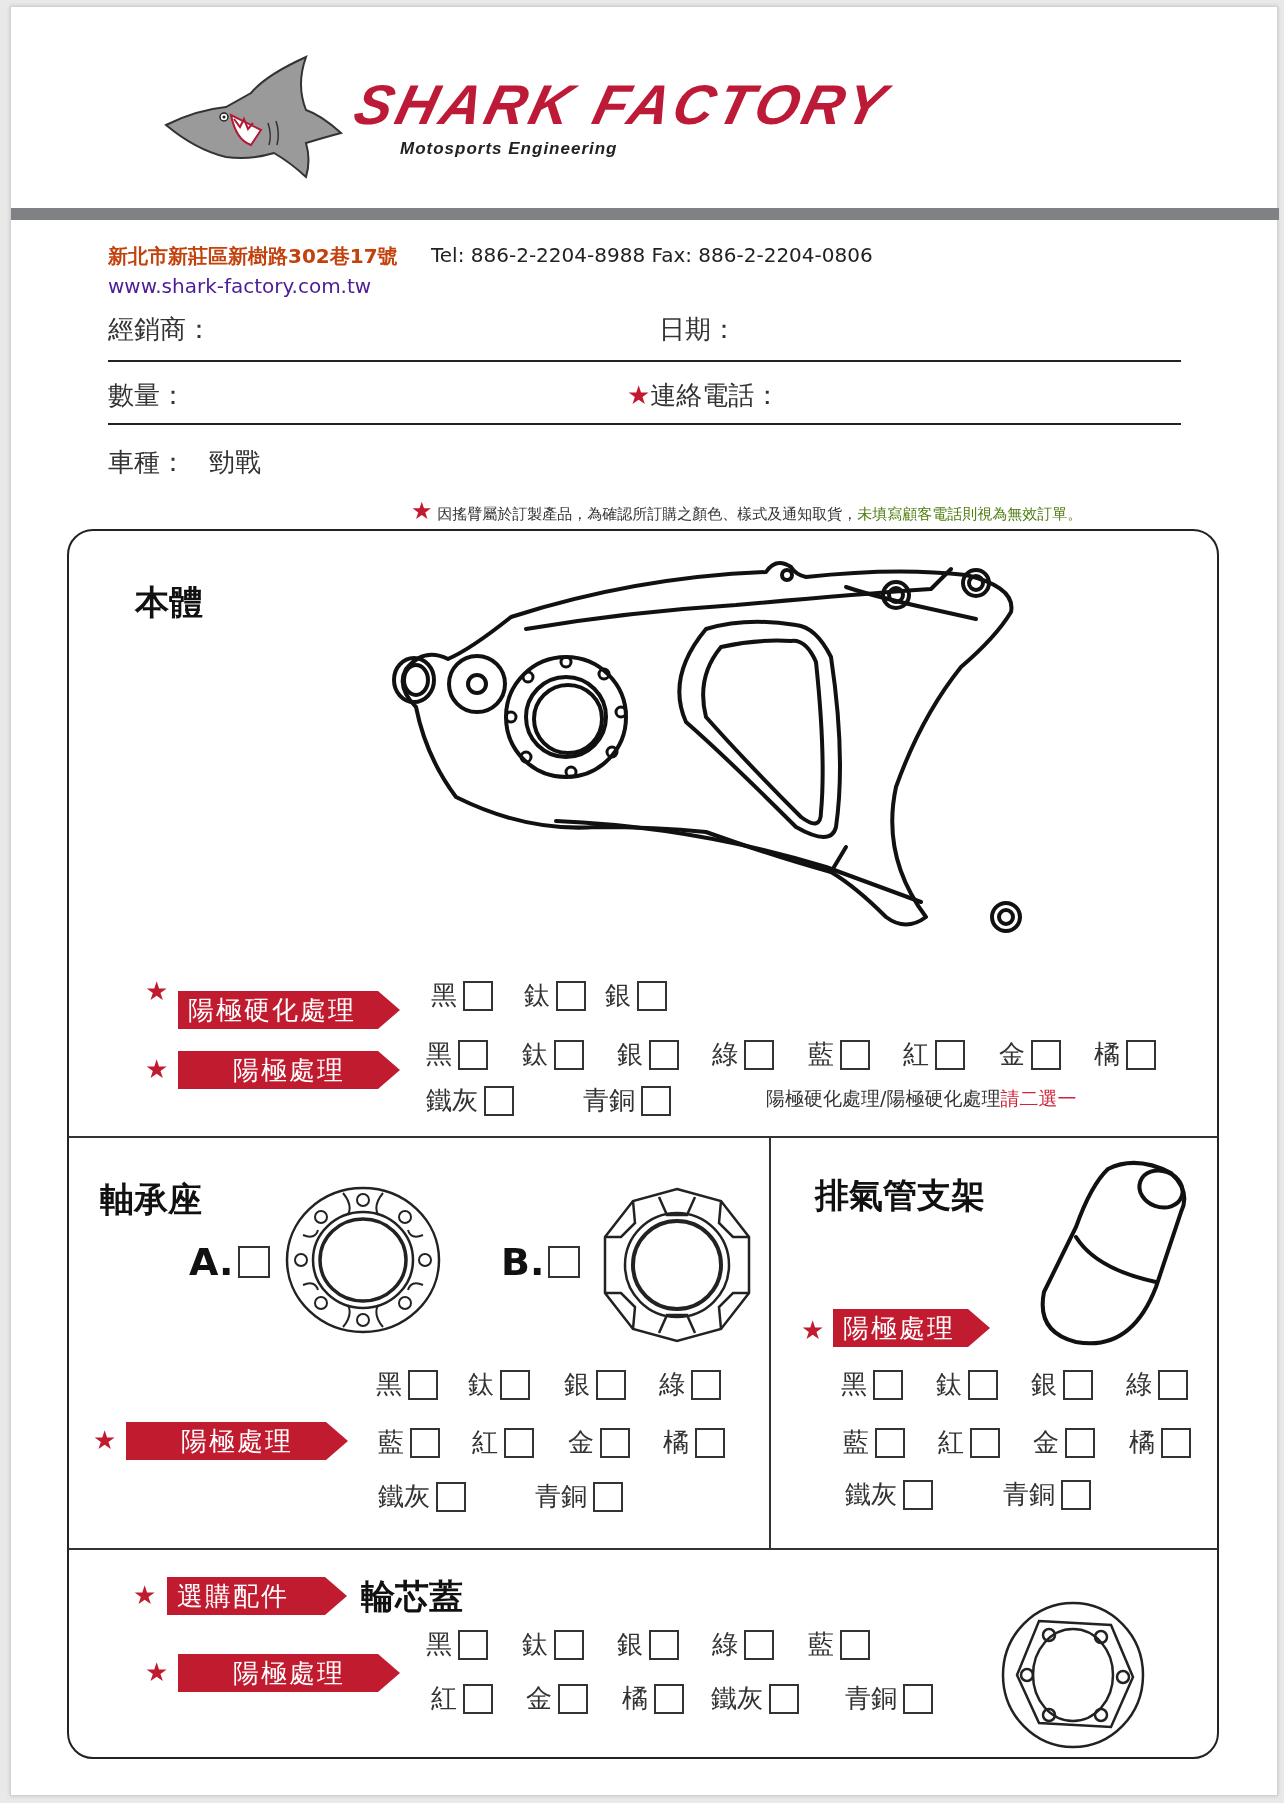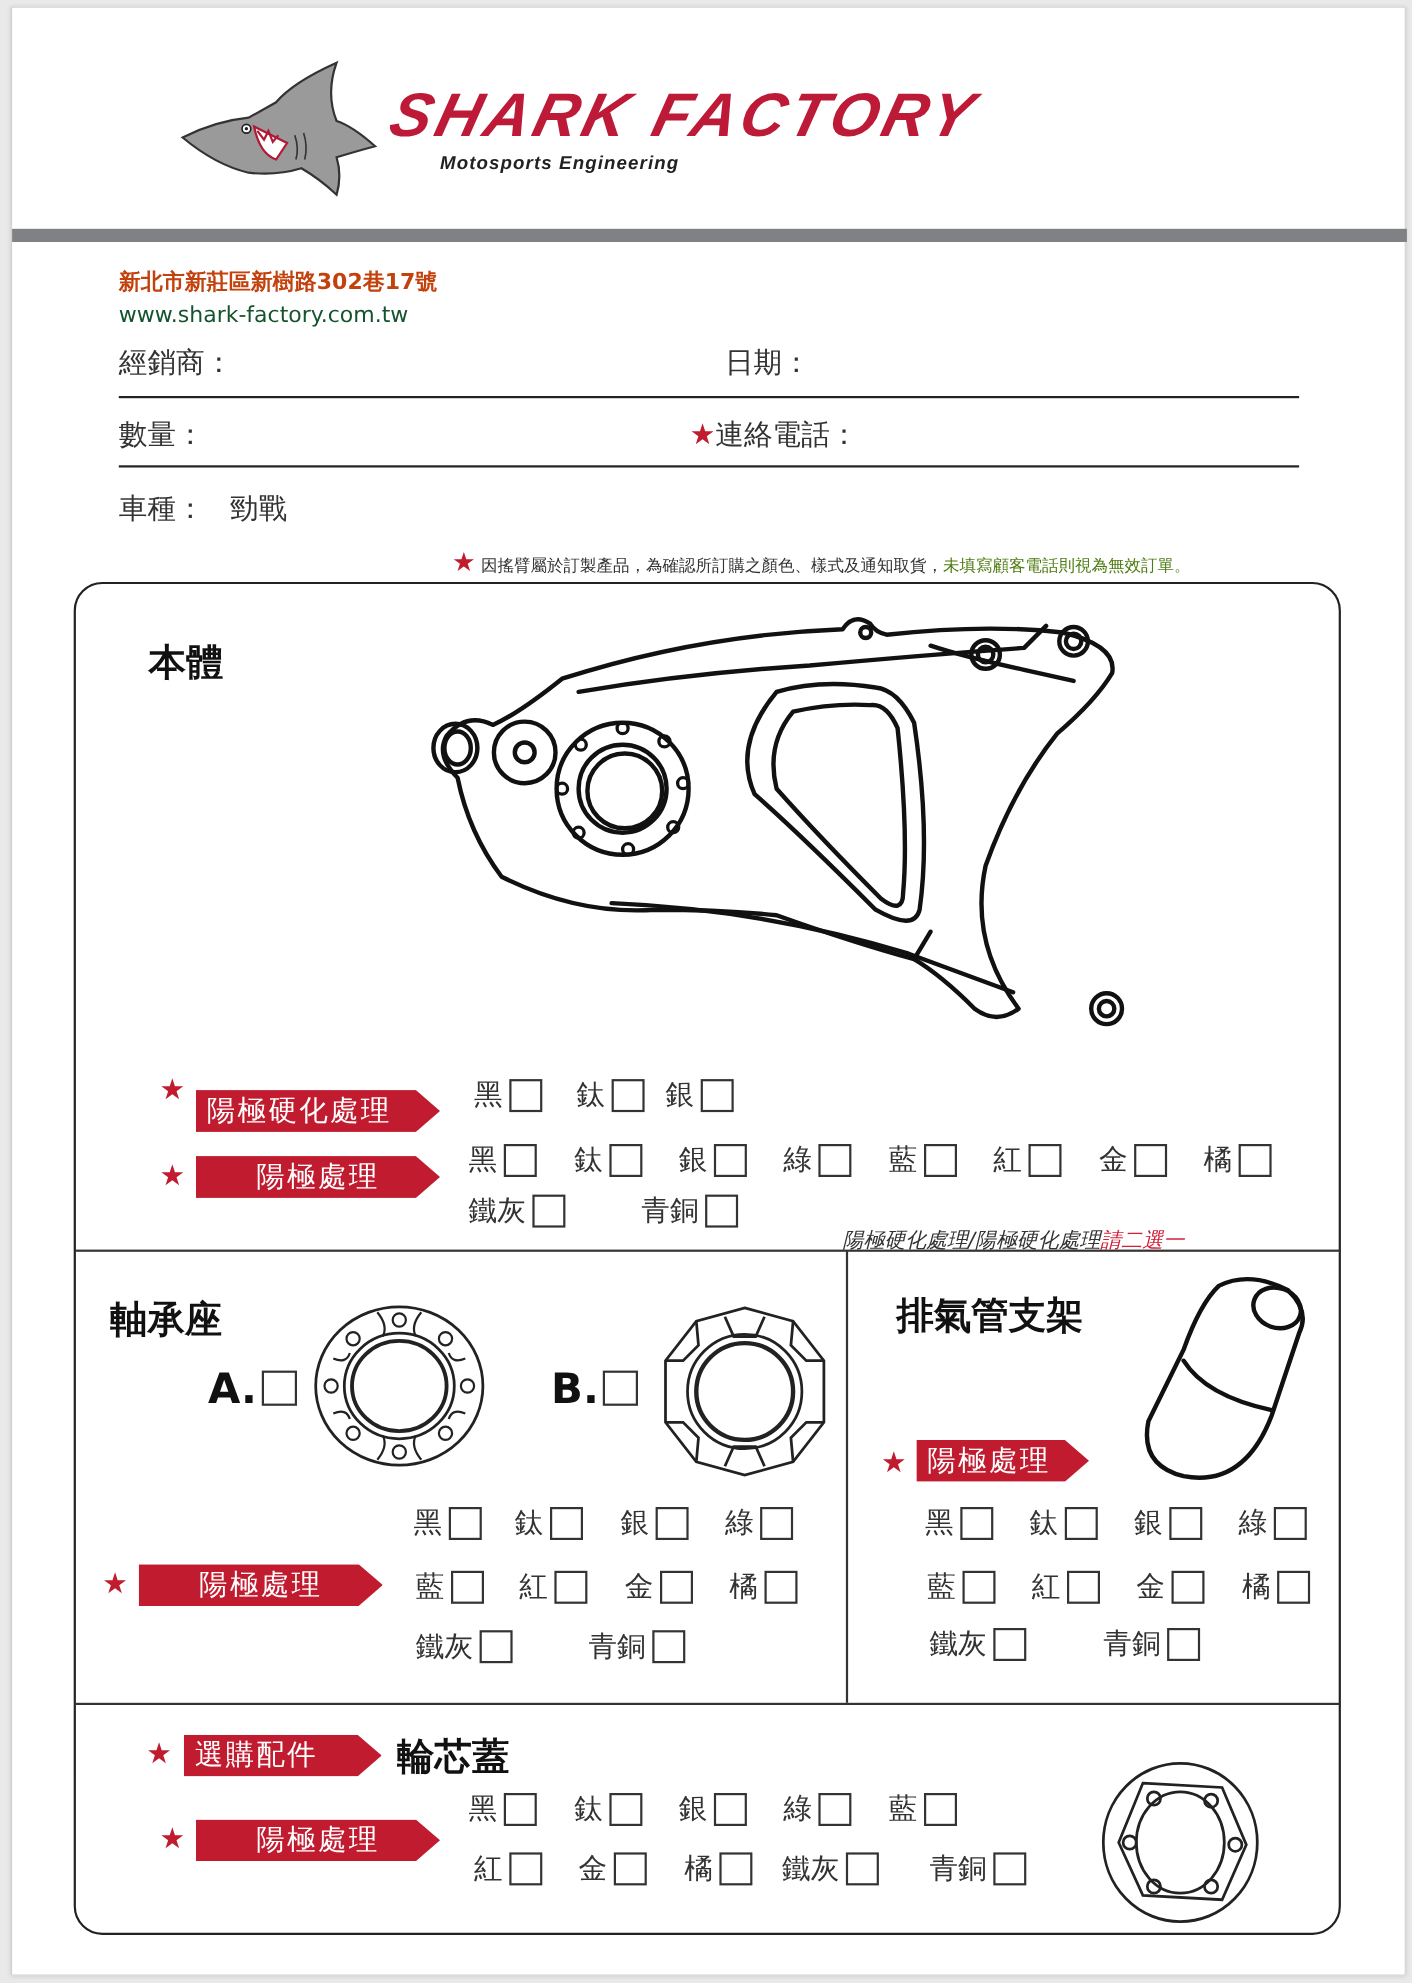--- a/index.html
+++ b/index.html
@@ -4,37 +4,37 @@
 <style>
   * { box-sizing: border-box; margin: 0; padding: 0; }
   html, body { width: 1284px; height: 1803px; background: #e9e9e9; overflow: hidden; }
   body { font-family: "DejaVu Sans", "Liberation Sans", sans-serif; color: #222; position: relative; }
   .page { position: absolute; left: 10px; top: 6px; width: 1268px; height: 1790px; background: #fff; border: 1px solid #d0d0d0; box-shadow: 0 0 4px rgba(0,0,0,0.15); }
   .header-bar { position: absolute; left: 0; top: 201px; width: 1268px; height: 12px; background: #808184; }
   .brand { position: absolute; left: 345px; top: 70px; font-family: "Liberation Sans", sans-serif; font-style: italic; font-weight: bold; font-size: 56px; letter-spacing: 4px; color: #bd1a37; transform: skewX(-14deg); line-height: 1; }
   .tagline { position: absolute; left: 345px; top: 132px; font-family: "Liberation Sans", sans-serif; font-style: italic; font-weight: bold; font-size: 17px; letter-spacing: 1px; color: #222; margin-left: 44px; }
   .addr { position: absolute; left: 97px; top: 236px; font-size: 20px; font-weight: bold; color: #c2410c; }
   .tel { position: absolute; left: 420px; top: 236px; font-size: 20px; color: #222; }
-  .web { position: absolute; left: 97px; top: 267px; font-size: 20px; color: #14532d; }
+  .web { position: absolute; left: 97px; top: 267px; font-size: 20px; color: #4c1d95; }
   .field-label { position: absolute; font-size: 26px; color: #333; }
   .rule { position: absolute; left: 97px; width: 1073px; height: 2px; background: #222; }
   .star { color: #c11b2f; }
   .notice { position: absolute; left: 400px; top: 490px; font-size: 15px; color: #333; white-space: nowrap; }
   .notice .red { color: #4d7c0f; }
   .box { position: absolute; left: 56px; top: 522px; width: 1152px; height: 1230px; border: 2px solid #222; border-radius: 26px; }
   .hline { position: absolute; height: 2px; background: #333; }
   .vline { position: absolute; width: 2px; background: #333; }
   .sec-title { position: absolute; font-size: 34px; font-weight: bold; color: #111; }
   .tag { position: absolute; height: 38px; background: #c11b2f; color: #fff; font-size: 26px; line-height: 38px; padding-left: 10px; clip-path: polygon(0 0, calc(100% - 22px) 0, 100% 50%, calc(100% - 22px) 100%, 0 100%); white-space: nowrap; letter-spacing: 2px; }
   .tag-star { position: absolute; font-size: 26px; color: #c11b2f; }
   .opt { position: absolute; font-size: 26px; color: #333; white-space: nowrap; display: flex; align-items: center; gap: 6px; }
   .cb { display: inline-block; width: 30px; height: 30px; border: 2px solid #333; background: #fff; }
   .small-note { position: absolute; font-family: "DejaVu Serif", serif; font-size: 12px; color: #444; line-height: 22px; }
   .small-note .red { color: #e0303a; }
-  .either { position: absolute; left: 755px; top: 1108px; font-size: 19px; color: #333; font-style: italic; }
+  .either { position: absolute; left: 755px; top: 1079px; font-size: 19px; color: #333; }
   .either .red { color: #d3213a; }
   .abc { position: absolute; font-size: 38px; font-weight: bold; color: #111; display: flex; align-items: center; gap: 4px; }
   .abc .cb { width: 32px; height: 32px; }
   svg { position: absolute; overflow: visible; }
 </style>
 </head>
 <body>
 
 <div class="page">
 
@@ -44,20 +44,21 @@
     <path d="M78 64 L84 72 L88 64 L92 74 L97 68" fill="none" stroke="#b01a35" stroke-width="2"></path>
     <circle cx="68" cy="62" r="4" fill="#fff" stroke="#222" stroke-width="1.5"></circle>
     <circle cx="68" cy="62" r="1.5" fill="#222"></circle>
     <path d="M112 68 Q116 80 113 90 M120 66 Q124 78 121 90" fill="none" stroke="#333" stroke-width="1.5"></path>
   </svg>
   <div class="brand">SHARK FACTORY</div>
   <div class="tagline">Motosports Engineering</div>
   <div class="header-bar"></div>
 
   <div class="addr">新北市新莊區新樹路302巷17號</div>
+  <div class="tel">Tel: 886-2-2204-8988 Fax: 886-2-2204-0806</div>
   <div class="web">www.shark-factory.com.tw</div>
 
   <div class="field-label" style="left:97px; top:305px;">經銷商：</div>
   <div class="field-label" style="left:648px; top:305px;">日期：</div>
   <div class="rule" style="top:353px;"></div>
 
   <div class="field-label" style="left:97px; top:371px;">數量：</div>
   <div class="field-label" style="left:616px; top:371px;">
     <span class="star">★</span><span>連絡電話：</span>
   </div>

